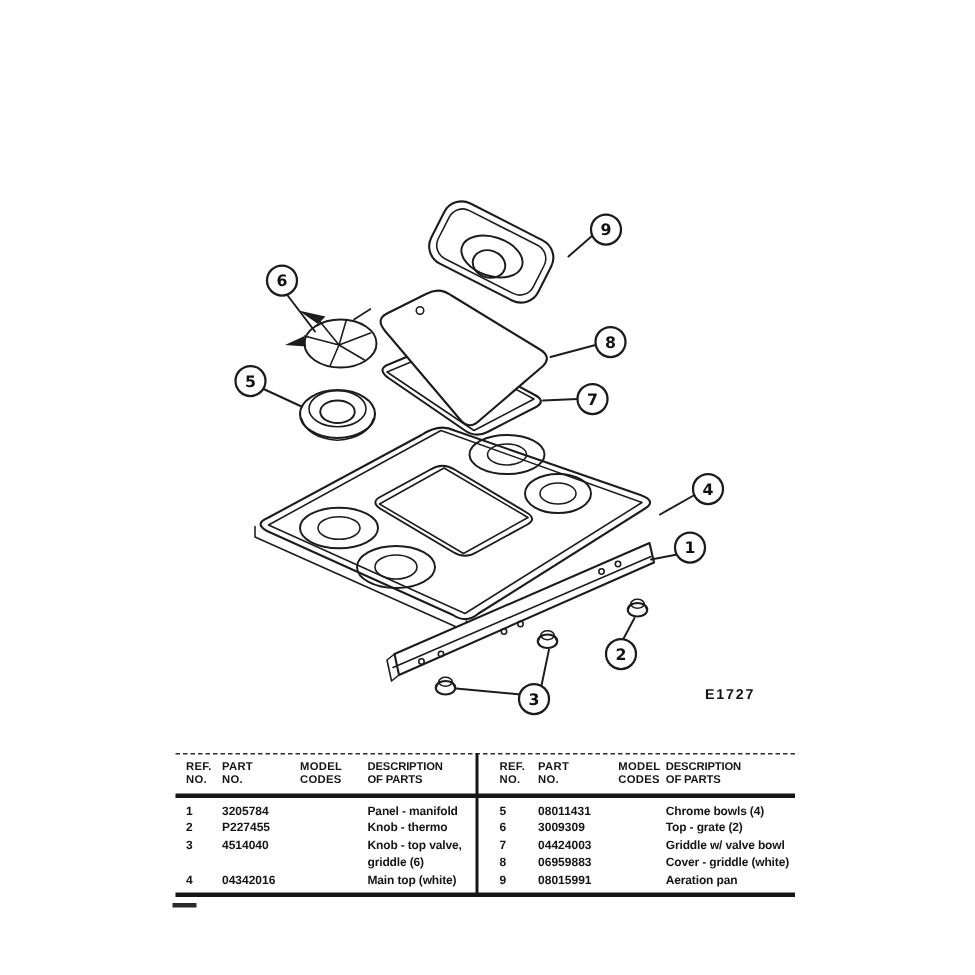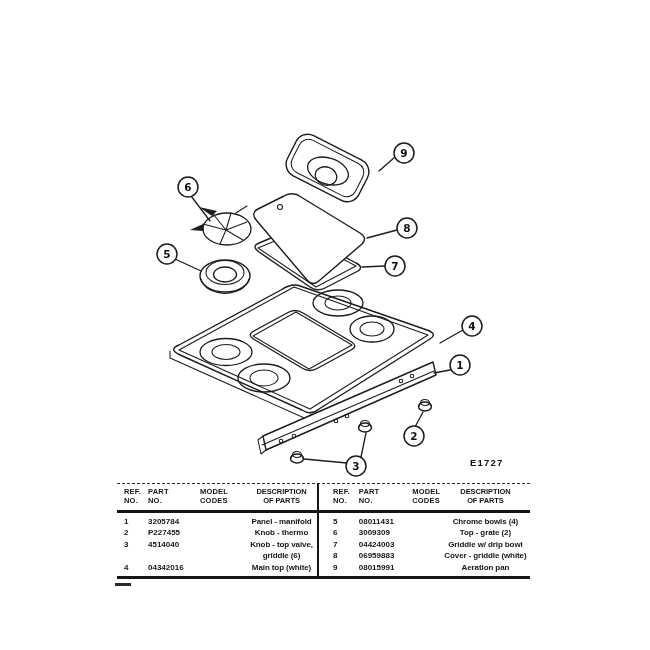--- a/index.html
+++ b/index.html
@@ -12,37 +12,37 @@
   .ln{fill:none;stroke:#1c1c1c;stroke-width:1.3;stroke-linejoin:round;stroke-linecap:round;}
   .lnw{fill:#ffffff;stroke:#1c1c1c;stroke-width:1.4;stroke-linejoin:round;}
   .thin{stroke-width:1.05;}
   .blk{fill:#1c1c1c;stroke:none;}
   .callout circle{fill:#fff;stroke:#1c1c1c;stroke-width:1.5;}
   .callout text{font:700 10.5px "DejaVu Sans",sans-serif;fill:#111;
                 text-anchor:middle;dominant-baseline:middle;}
   .figcode{font:700 9.5px "Liberation Sans",sans-serif;fill:#111;letter-spacing:1.2px;}
 
   
-  .ptable{position:absolute;left:117px;top:483px;width:413px;height:106px;
+  .ptable{position:absolute;left:117px;top:502px;width:413px;height:106px;
           font-weight:700;font-size:8px;color:#161616;}
   .topline{position:absolute;left:0;top:0;width:100%;height:0;border-top:1.5px dashed #2e2e2e;}
   .hrule{position:absolute;left:0;top:27px;width:100%;height:2.5px;background:#161616;}
   .brule{position:absolute;left:0;top:93px;width:100%;height:2.5px;background:#161616;}
   .vrule{position:absolute;left:200px;top:0;width:2px;height:95px;background:#161616;}
   .stray{position:absolute;left:-2px;top:100px;width:16px;height:2.5px;background:#2a2a2a;}
   .half{position:absolute;top:0;width:201px;}
   .half.l{left:0;}
   .half.r{left:209px;}
   .hdr{display:flex;padding:5px 0 0 7px;font-size:7.5px;line-height:8.5px;letter-spacing:.2px;}
   .rows{position:absolute;top:33px;left:0;right:0;}
   .row{display:flex;padding-left:7px;line-height:11.4px;}
   .c1{width:24px;white-space:nowrap;}
   .c2{width:52px;white-space:nowrap;}
   .c3{width:45px;white-space:nowrap;}
-  .c4{width:73px;white-space:nowrap;letter-spacing:-.1px;text-align:center;}
+  .c4{width:73px;white-space:nowrap;letter-spacing:-.1px;}
   .c4.wrap{white-space:normal;}
   .half.r .c1{width:26px;}
   .half.r .c2{width:54px;}
   .half.r .c3{width:32px;}
   .half.r .c4{width:84px;}
 </style>
 </head>
 <body>
 
 <div class="page">
@@ -279,21 +279,21 @@
         <div class="row">
           <div class="c1">6</div>
           <div class="c2">3009309</div>
           <div class="c3"></div>
           <div class="c4">Top - grate (2)</div>
         </div>
         <div class="row">
           <div class="c1">7</div>
           <div class="c2">04424003</div>
           <div class="c3"></div>
-          <div class="c4">Griddle w/ drip bowl</div>
+          <div class="c4">Griddle w/ valve bowl</div>
         </div>
         <div class="row">
           <div class="c1">8</div>
           <div class="c2">06959883</div>
           <div class="c3"></div>
           <div class="c4">Cover - griddle (white)</div>
         </div>
         <div class="row">
           <div class="c1">9</div>
           <div class="c2">08015991</div>

